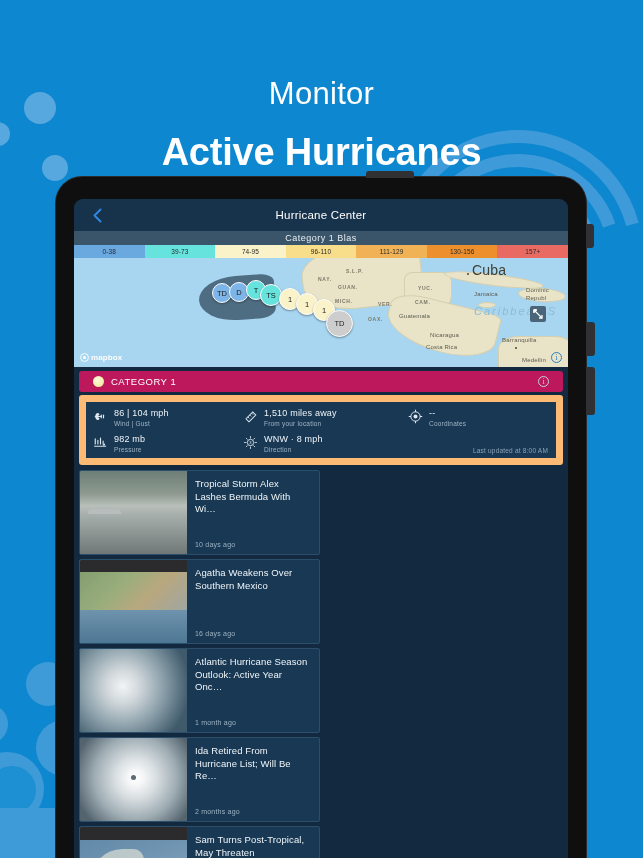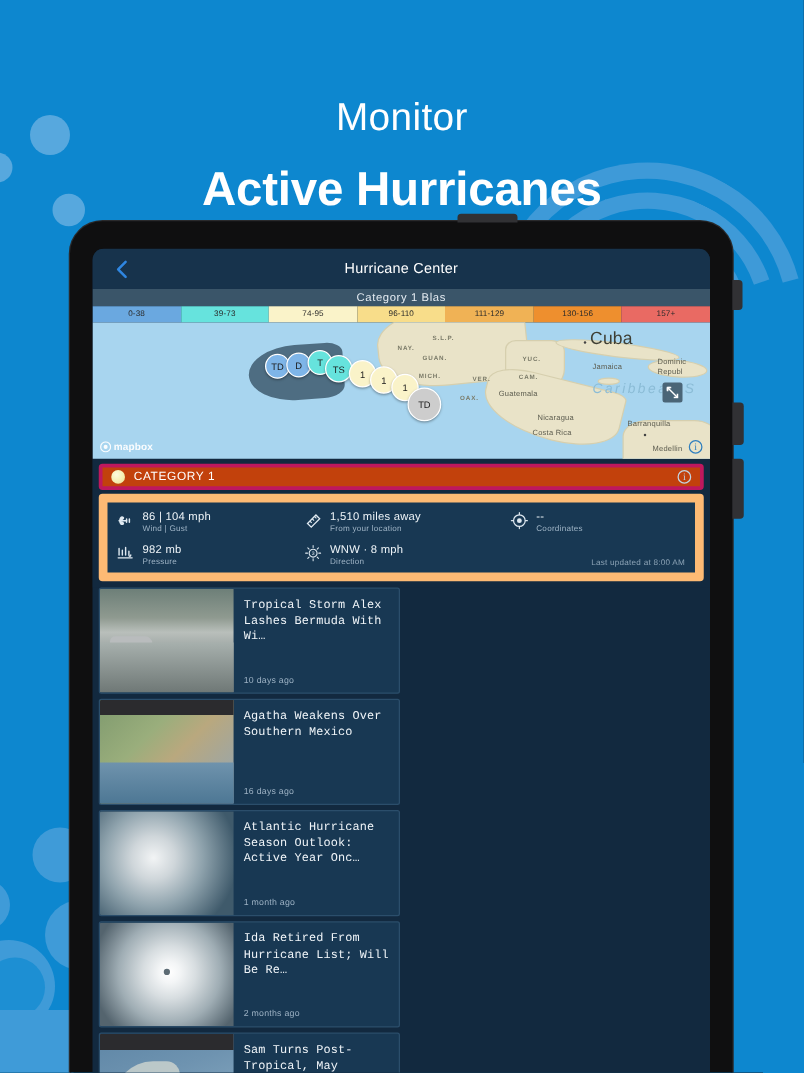--- a/index.html
+++ b/index.html
@@ -125,21 +125,21 @@
   #map-info {
     position:absolute; right:6px; bottom:4px; width:11px; height:11px;
     border:1px solid #2f7fbf; border-radius:50%; color:#2f7fbf;
     font-size:8px; display:flex; align-items:center; justify-content:center;
     font-family:"Liberation Serif", serif; cursor:pointer;
   }
 
   
   #detail-panel { background:#12293f; padding:4px 5px 5px; }
   #cat-row {
-    background:#c2410c; border:3px solid #be185d; border-radius:3px;
+    background:#be185d; border:7px solid #be185d; border-radius:3px;
     height:21px; display:flex; align-items:center; padding:0 7px;
     margin-bottom:3px;
   }
   #cat-dot {
     width:11px; height:11px; border-radius:50%;
     background:radial-gradient(circle at 38% 34%, #fdfbe0 0%, #f5efb1 55%, #e8dd8d 100%);
     margin-right:7px;
   }
   #cat-label { color:#ffffff; font-size:9.5px; letter-spacing:.5px; flex:1; }
   .info-circle {
@@ -169,21 +169,21 @@
   #news { padding:0 5px 5px; display:flex; flex-wrap:wrap; gap:4px; }
   .news-card {
     width:241px; height:85px; background:#183853;
     border:1px solid #2b4e6b; border-radius:2px;
     display:flex; overflow:hidden; cursor:pointer;
   }
   .news-thumb { width:107px; flex:0 0 107px; position:relative; overflow:hidden; }
   .news-body { flex:1; padding:7px 7px 5px 8px; display:flex; flex-direction:column; position:relative; }
   .news-title {
     color:#f0f5f9; font-size:9.5px; line-height:12.5px;
-    letter-spacing:.1px; font-weight:400;font-family:Liberation Mono, monospace;
+    letter-spacing:.1px; font-weight:400;
   }
   .news-age {
     position:absolute; left:8px; bottom:6px;
     color:#9db2c4; font-size:7px; letter-spacing:.2px;
   }
 
   
   .th { position:absolute; inset:0; }
   .th-flood { background:linear-gradient(#6d7f78 0%, #8f9a90 28%, #b9bfbb 42%, #9aa3a0 60%, #7e8683 100%); }
   .th-flood:after {

